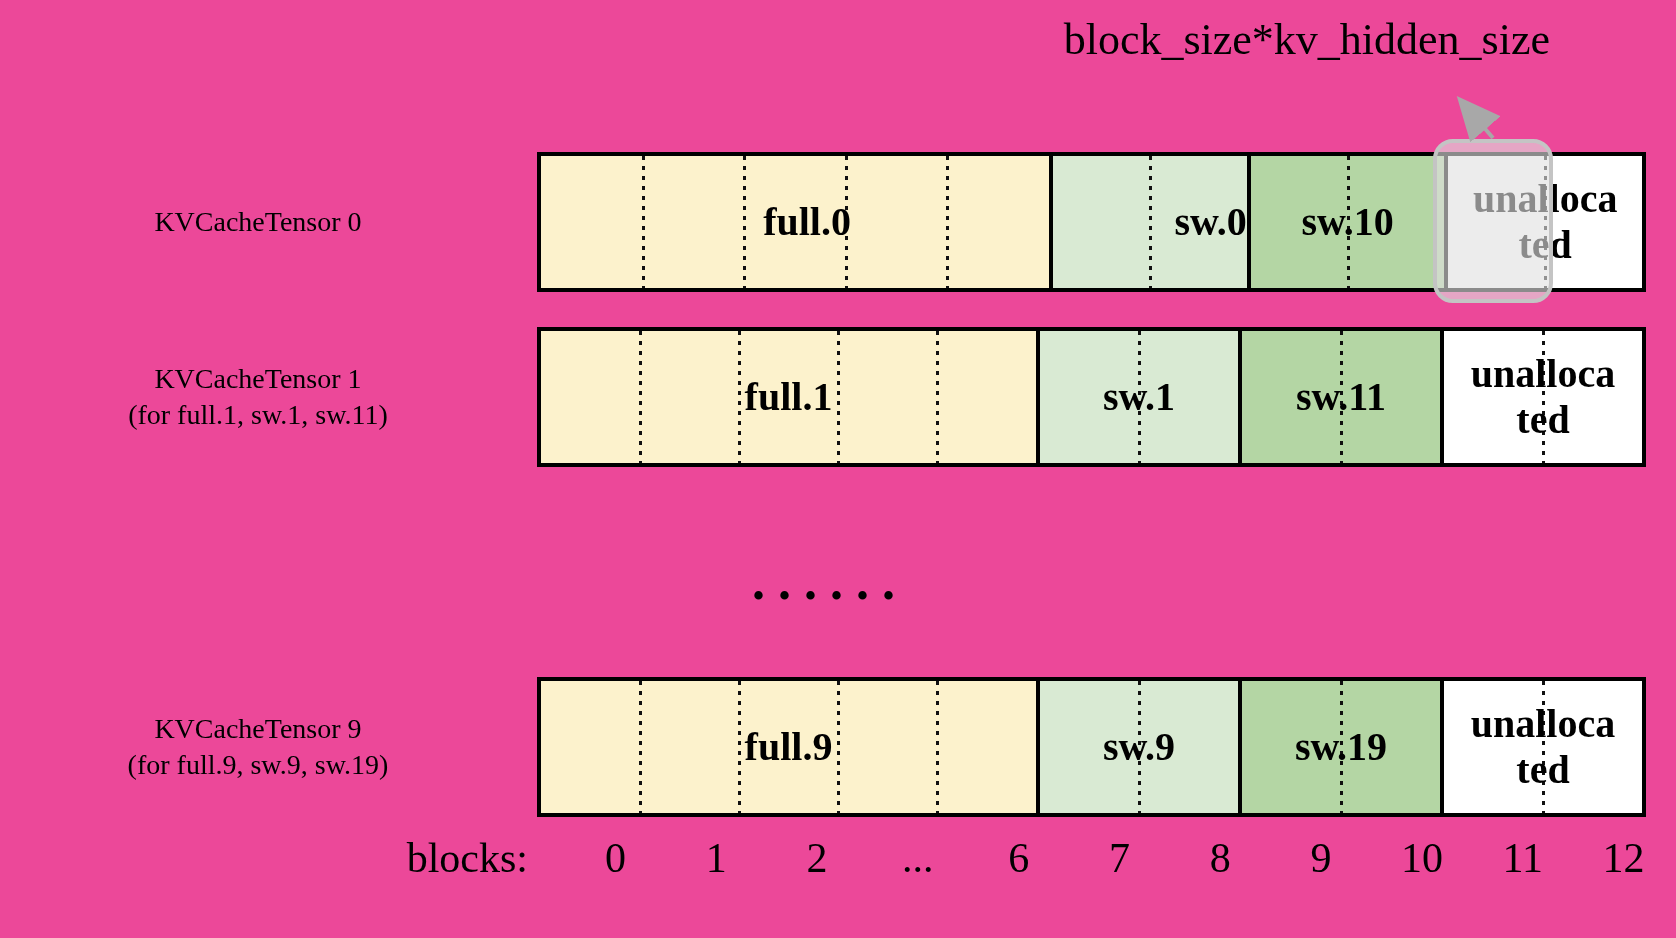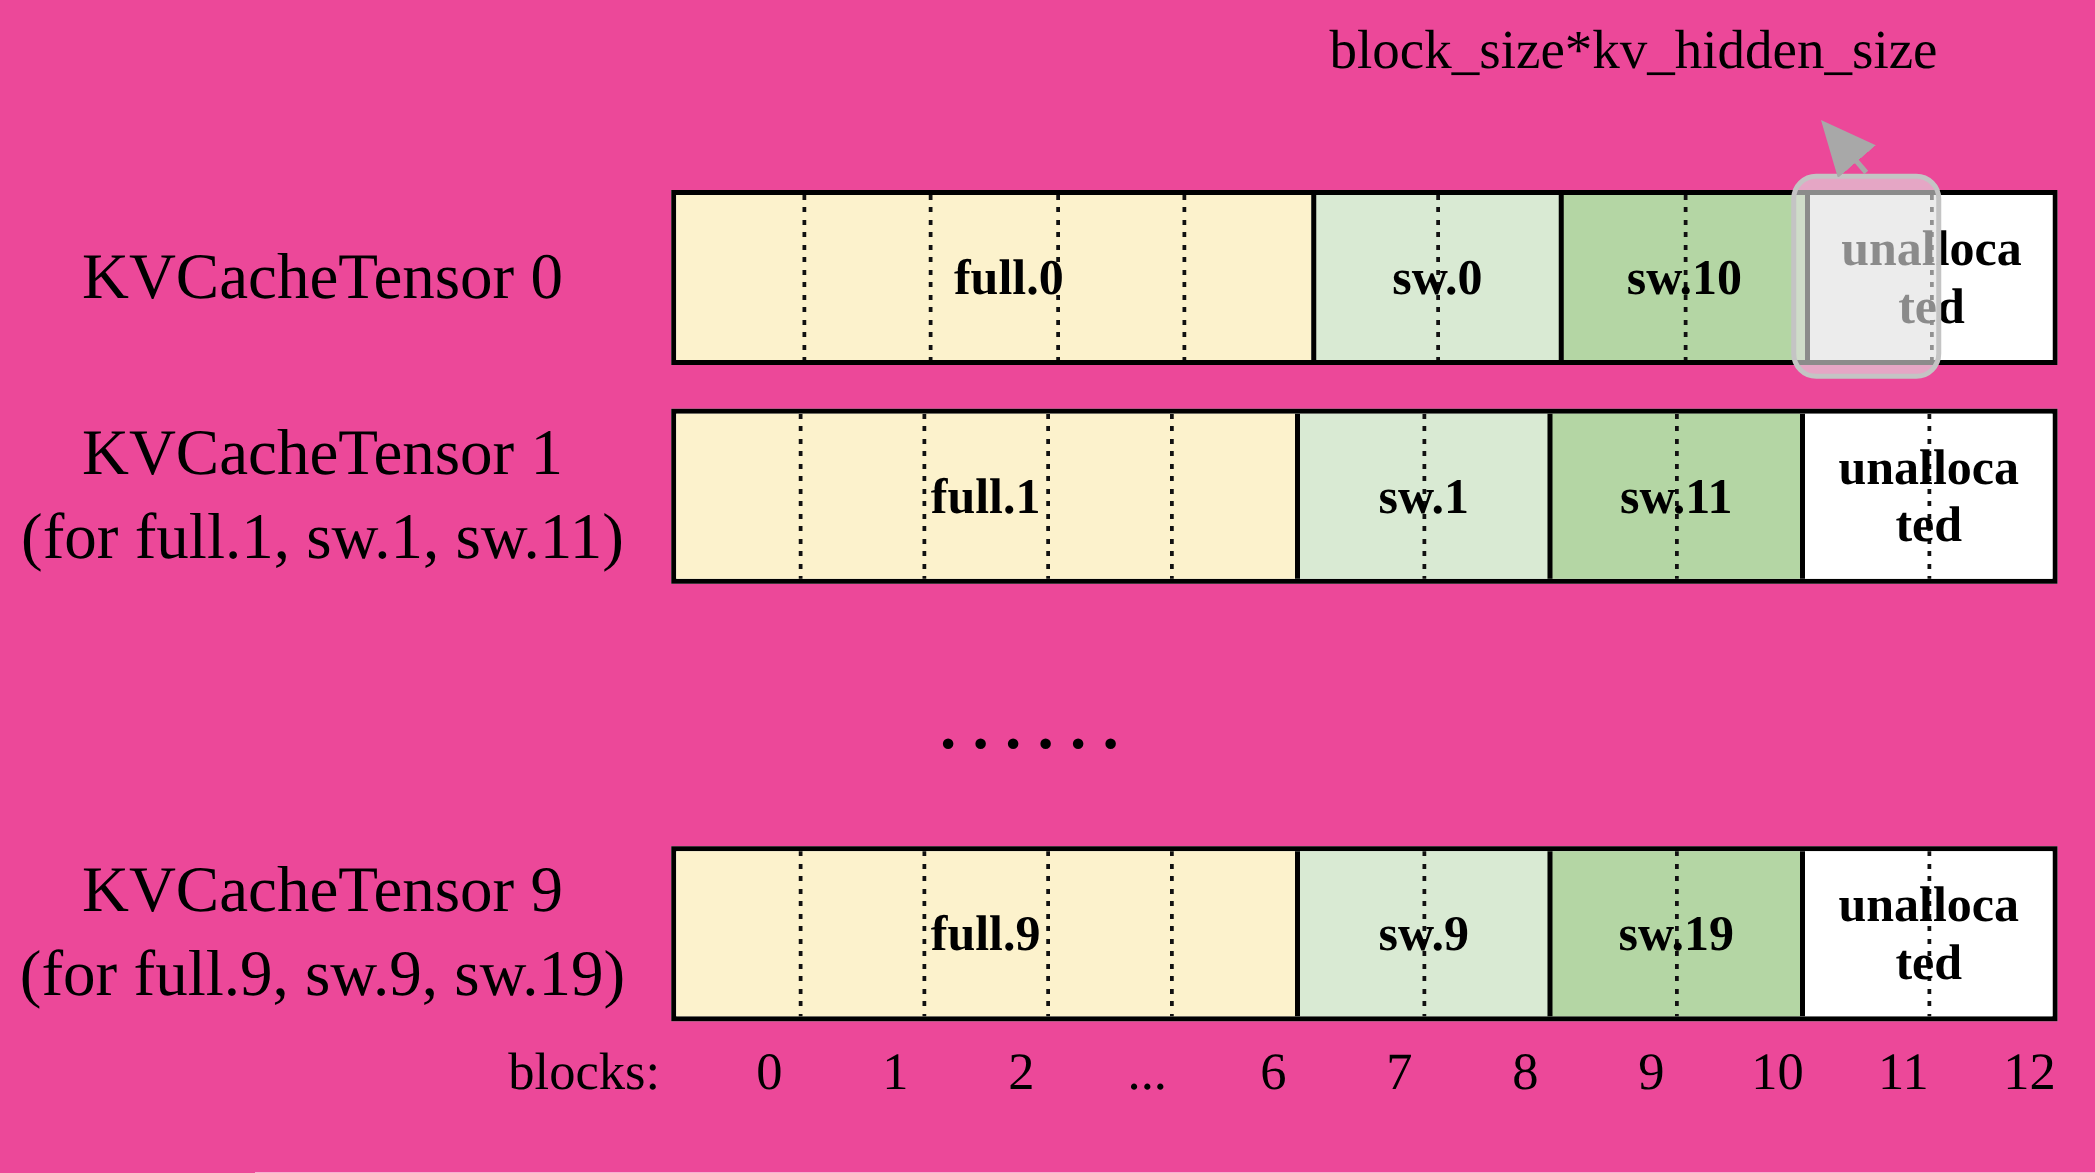--- a/index.html
+++ b/index.html
@@ -8,21 +8,21 @@
     font-family:"Liberation Serif","DejaVu Serif",serif;color:#000;
   }
   .annotation-label{
     position:absolute;top:14px;left:850px;width:700px;
     font-size:44px;text-align:right;white-space:nowrap;
   }
   .annotation-arrow{position:absolute;left:1420px;top:70px;width:110px;height:90px;z-index:6;}
   .row-label{
     position:absolute;left:8px;width:500px;height:140px;
     display:flex;flex-direction:column;justify-content:center;align-items:center;
-    font-size:52px;line-height:1.28;text-align:center;white-space:nowrap;
+    font-size:28px;line-height:1.28;text-align:center;white-space:nowrap;
   }
   .bar{
     position:absolute;left:537px;width:1109px;height:140px;
     border:4px solid #000;box-sizing:border-box;
     display:flex;flex-direction:row;align-items:stretch;background:#fff;
   }
   .segment{
     position:relative;box-sizing:border-box;
     display:flex;align-items:center;justify-content:center;
   }
@@ -76,21 +76,21 @@
         <div>KVCacheTensor 0</div>
       </div>
       <div class="bar" style="top: 152px;">
         <div class="segment" style="flex-grow: 5; flex-basis: 0px; background: rgb(252, 242, 204); padding-left: 24px;">
           <div class="block-divider" style="left: calc(20% - 1px);"></div>
           <div class="block-divider" style="left: calc(40% - 1px);"></div>
           <div class="block-divider" style="left: calc(60% - 1px);"></div>
           <div class="block-divider" style="left: calc(80% - 1px);"></div>
           <span class="segment-label">full.0</span>
         </div>
-        <div class="segment" style="flex-grow: 2; flex-basis: 0px; background: rgb(217, 234, 211);">
+        <div class="segment" style="flex-grow: 2; flex-basis: 0px; background: rgb(217, 234, 211); justify-content: flex-end;">
           <div class="block-divider" style="left: calc(50% - 1px);"></div>
           <span class="segment-label">sw.0</span>
         </div>
         <div class="segment" style="flex-grow: 2; flex-basis: 0px; background: rgb(180, 214, 164);">
           <div class="block-divider" style="left: calc(50% - 1px);"></div>
           <span class="segment-label">sw.10</span>
         </div>
         <div class="segment" style="flex-grow: 2; flex-basis: 0px; background: rgb(255, 255, 255);">
           <div class="block-divider" style="left: calc(50% - 1px);"></div>
           <span class="segment-label">unalloca

